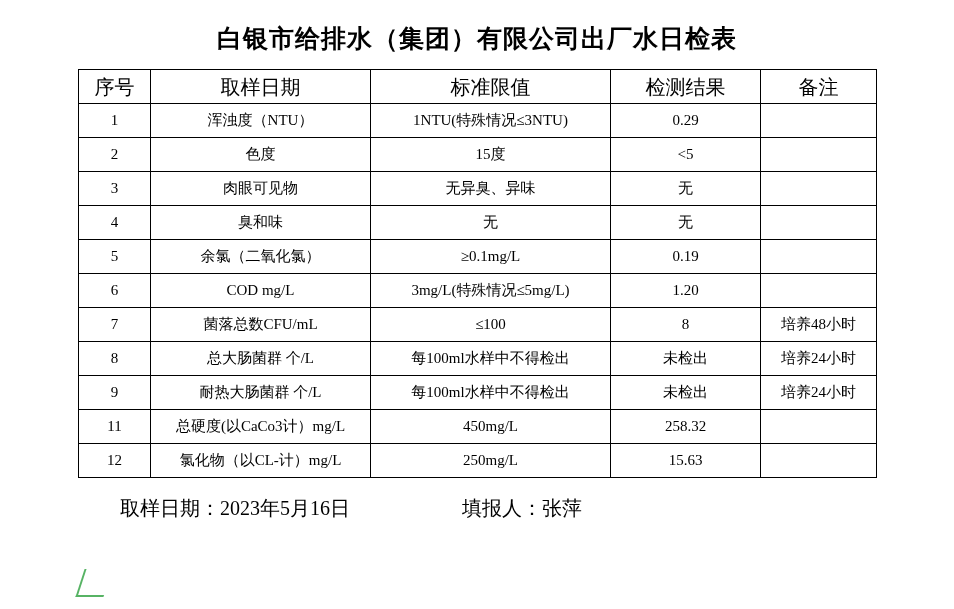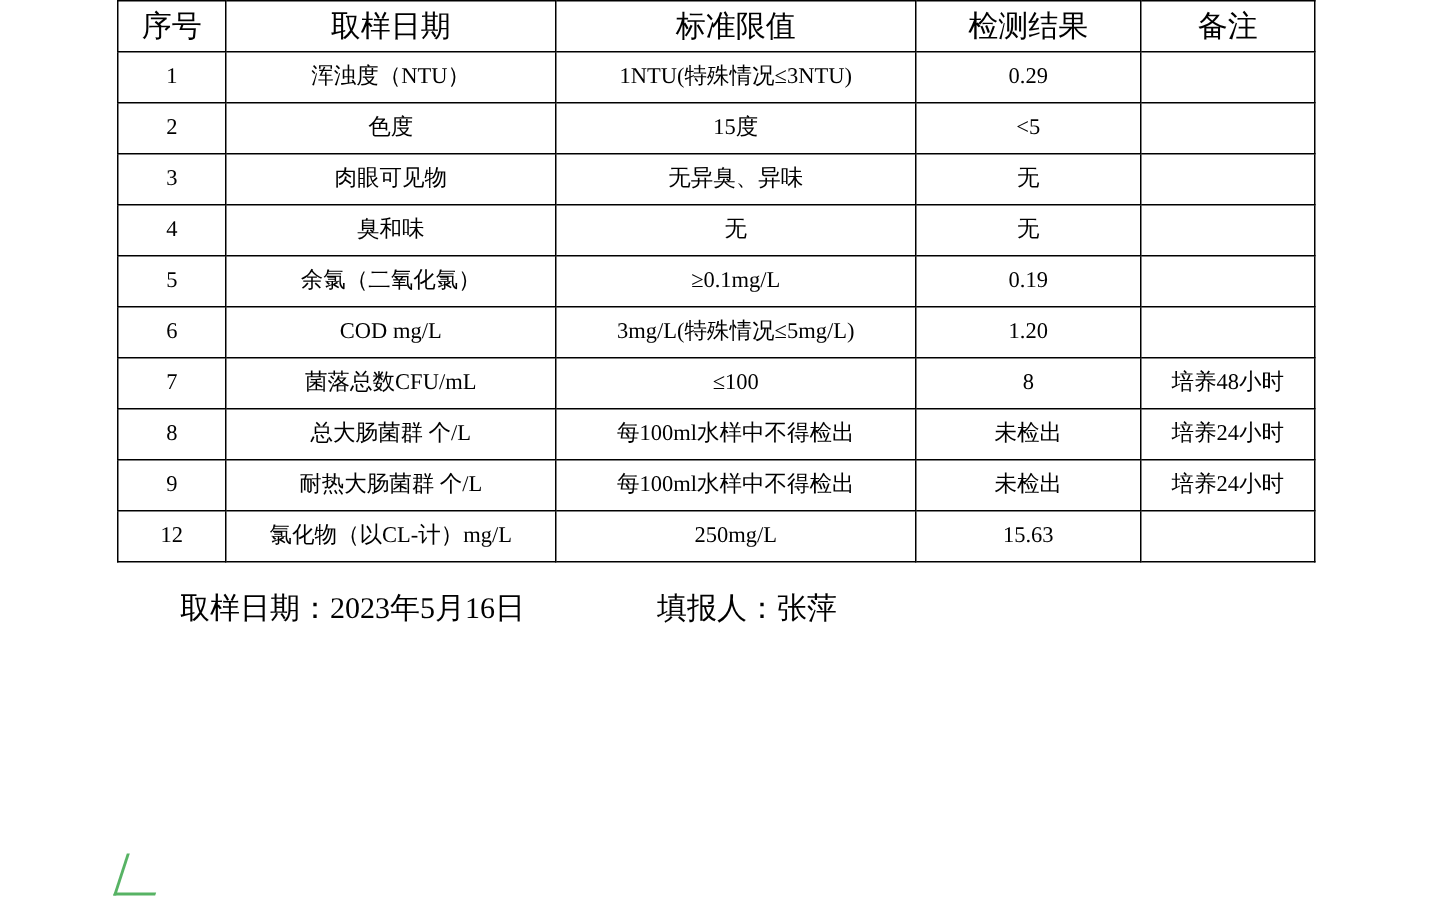--- a/index.html
+++ b/index.html
@@ -70,39 +70,40 @@
     box-sizing: border-box;
     margin-top: 17px;
     font-family: "Liberation Serif", serif;
     font-size: 20px;
   }
   .footer .f-item {
     white-space: nowrap;
   }
   .footer .f-sample { margin-left: 42px; }
   .footer .f-test { margin-left: 172px; }
-  .footer .f-filler { margin-left: 88px; }
+  .footer .f-filler { margin-left: 112px; }
 
   .corner-mark {
     position: absolute;
     left: 80px;
     bottom: 12px;
     width: 26px;
     height: 26px;
     border-left: 2px solid #3aa64a;
     border-bottom: 2px solid #3aa64a;
     transform: skewX(-18deg);
     opacity: 0.85;
   }
 </style>
 </head>
 <body>
 
 <div class="page">
 
+  <div class="doc-title">白银市给排水（集团）有限公司出厂水日检表</div>
 
   <div class="table-wrap">
     <table class="report">
       <colgroup>
         <col class="c0">
           <col class="c1">
           <col class="c2">
           <col class="c3">
           <col class="c4">
       </colgroup>
@@ -173,20 +174,27 @@
           <td>培养24小时</td>
         </tr>
         <tr>
           <td>9</td>
           <td>耐热大肠菌群 个/L</td>
           <td class="cell-sm">每100ml水样中不得检出</td>
           <td>未检出</td>
           <td>培养24小时</td>
         </tr>
         <tr>
+          <td>11</td>
+          <td class="cell-sm">总硬度(以CaCo3计）mg/L</td>
+          <td class="cell-sm">450mg/L</td>
+          <td>258.32</td>
+          <td></td>
+        </tr>
+        <tr>
           <td>12</td>
           <td class="cell-sm">氯化物（以CL-计）mg/L</td>
           <td class="cell-sm">250mg/L</td>
           <td>15.63</td>
           <td></td>
         </tr>
       </tbody>
     </table>
   </div>
 

